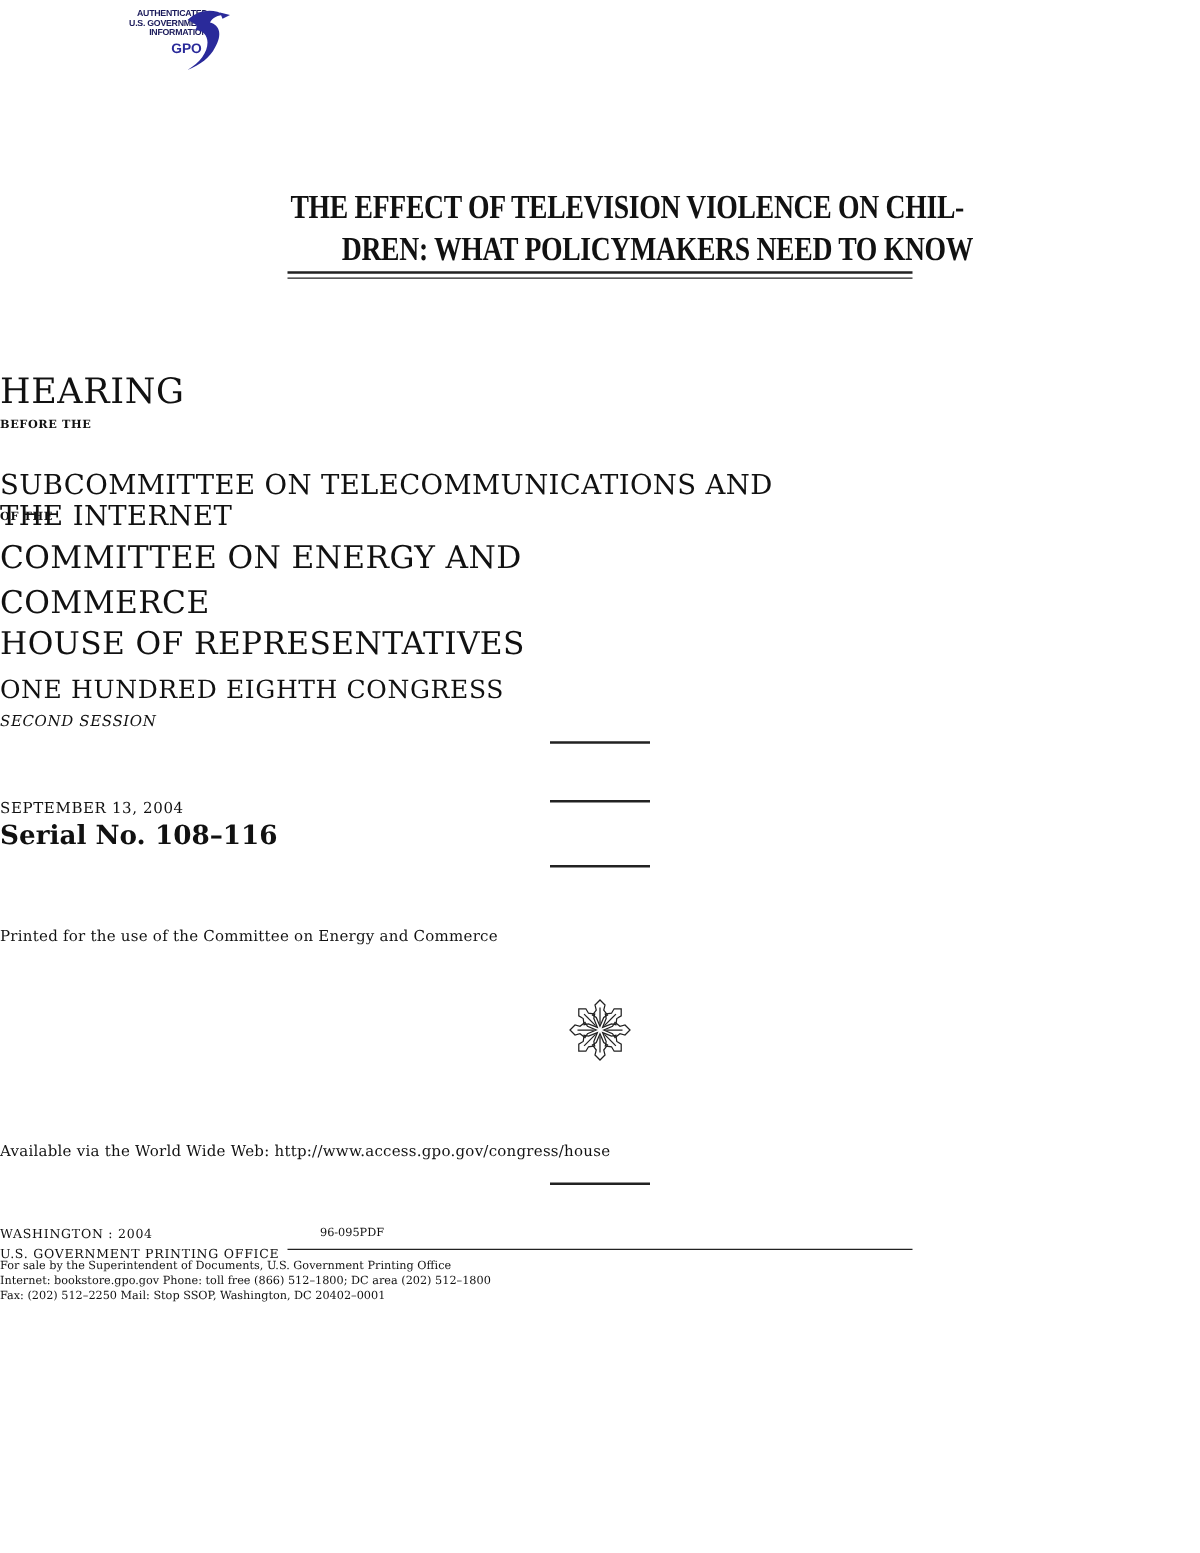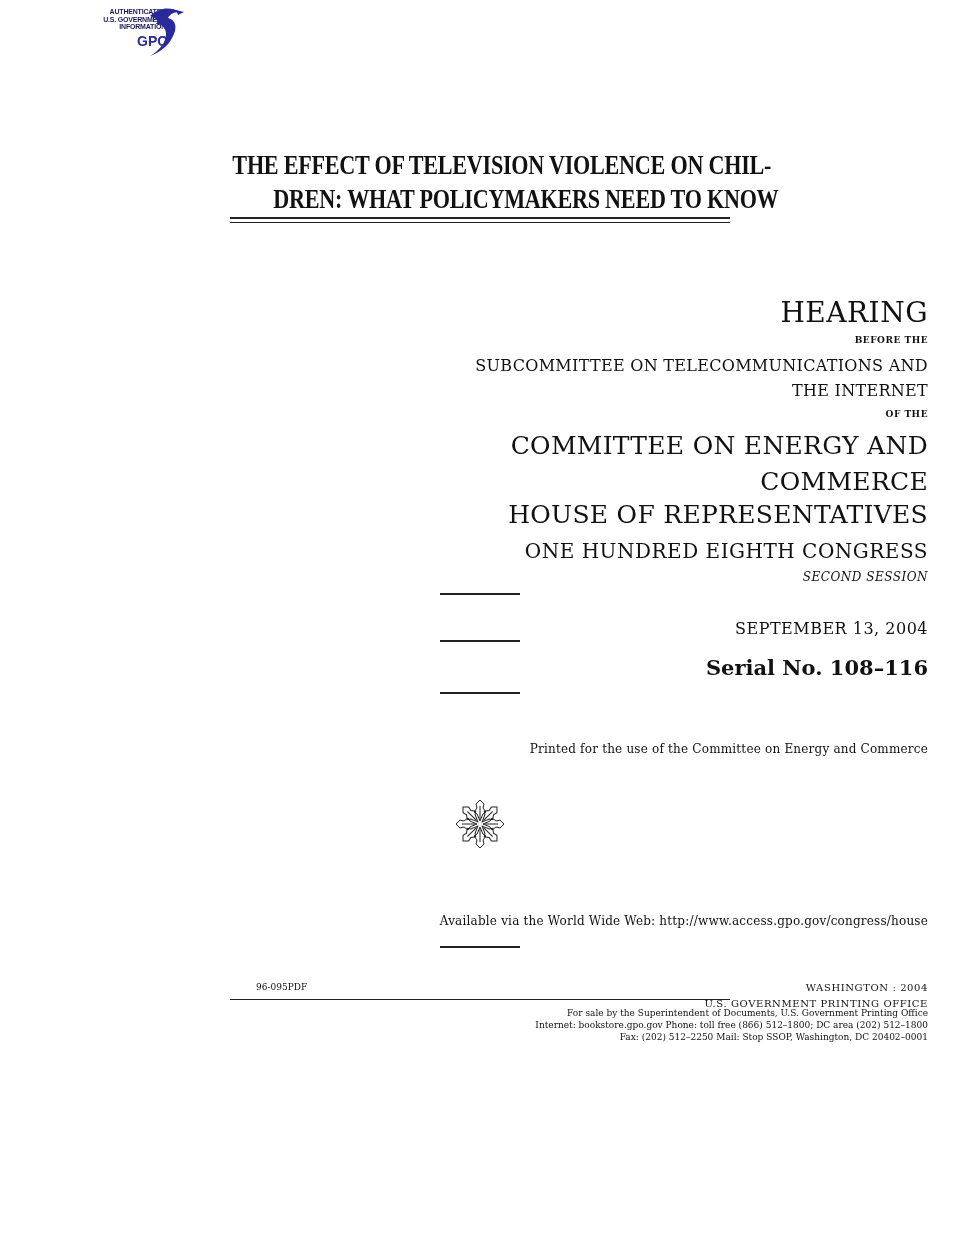--- a/index.html
+++ b/index.html
@@ -1,60 +1,60 @@
 <!DOCTYPE html>
 <html><head>
   <meta charset="utf-8">
   <style>
     html, body { margin: 0; padding: 0; background: #ffffff; }
     body {
       width: 960px; height: 1242px; position: relative; overflow: hidden;
       font-family: "DejaVu Serif", serif; color: #111;
     }
     .abs { position: absolute; }
-    .center { left: 0; width: 928px; text-align: right; }
+    .center { left: 0; width: 928px; text-align: left; }
 
     
     .logo { left: 58px; top: 6px; width: 130px; height: 52px; }
     .logo-text {
       position: absolute; left: 18px; top: 2px; width: 90px;
       font-family: "Liberation Sans", sans-serif; font-weight: bold;
       font-size: 7px; line-height: 7.5px; color: #1a1a5a; text-align: right;
       letter-spacing: -0.2px;
     }
     .logo-gpo {
       position: absolute; left: 79px; top: 27px;
       font-family: "Liberation Sans", sans-serif; font-weight: bold;
-      font-size: 14px; color: #2a2a9a;
+      font-size: 11px; color: #2a2a9a;
     }
     .logo svg { position: absolute; left: 88px; top: 0; }
 
     
     .title {
       left: 228px; width: 504px; top: 148px; text-align: center;
       font-family: "Liberation Serif", serif; font-weight: bold;
       font-size: 27px; line-height: 34px; letter-spacing: -0.3px;
       transform: scaleX(0.82); transform-origin: center top;
     }
     .title .l1 { display: block; white-space: nowrap; margin-left: -50px; margin-right: -50px; }
     .title .l2 { display: block; white-space: nowrap; }
     .dbl-rule { left: 230px; width: 500px; top: 217px; height: 6px;
       border-top: 2px solid #222; border-bottom: 1px solid #222; box-sizing: border-box; }
 
     .hearing { top: 296px; font-size: 28px; line-height: 34px; font-family: "DejaVu Serif", serif; letter-spacing: 0.5px; }
     .small-caps { font-size: 9px; font-weight: bold; letter-spacing: 0.5px; font-family: "DejaVu Serif", serif; }
     .before { top: 335px; }
-    .sub { top: 353px; font-size: 16px; line-height: 25px; letter-spacing: 0.3px; }
+    .sub { top: 376px; font-size: 22px; line-height: 25px; letter-spacing: 0.3px; }
     .ofthe { top: 409px; }
     .committee { top: 428px; font-size: 25px; line-height: 36px; letter-spacing: 0.3px; }
     .house { top: 497px; font-size: 25px; line-height: 36px; letter-spacing: 0.3px; }
     .congress { top: 539px; font-size: 20px; letter-spacing: 0.5px; }
     .session { top: 570px; font-size: 12px; letter-spacing: 0.5px; font-style: italic; }
     .rule { left: 440px; width: 80px; height: 0; border-top: 2px solid #222; }
-    .date { top: 619px; font-size: 16px; letter-spacing: 0.5px; }
+    .date { top: 639px; font-size: 12px; letter-spacing: 0.5px; }
     .serial { top: 655px; font-size: 21px; font-weight: bold; font-family: "DejaVu Serif", serif; }
     .printed { top: 742px; font-size: 12px; letter-spacing: 0.2px; }
     .emblem { left: 454px; top: 798px; width: 52px; height: 52px; }
     .available { top: 914px; font-size: 12px; letter-spacing: 0.2px; }
     .gpo-office { top: 962px; font-size: 10px; letter-spacing: 0.6px; margin-top: 36px; }
     .pdfnum { left: 256px; top: 982px; font-size: 9px; }
     .washington { top: 982px; font-size: 10px; letter-spacing: 0.6px; }
     .bottom-rule { left: 230px; width: 500px; top: 999px; height: 0; border-top: 1px solid #222; }
     .sale { top: 1007px; font-size: 9px; line-height: 12px; }
   </style>

